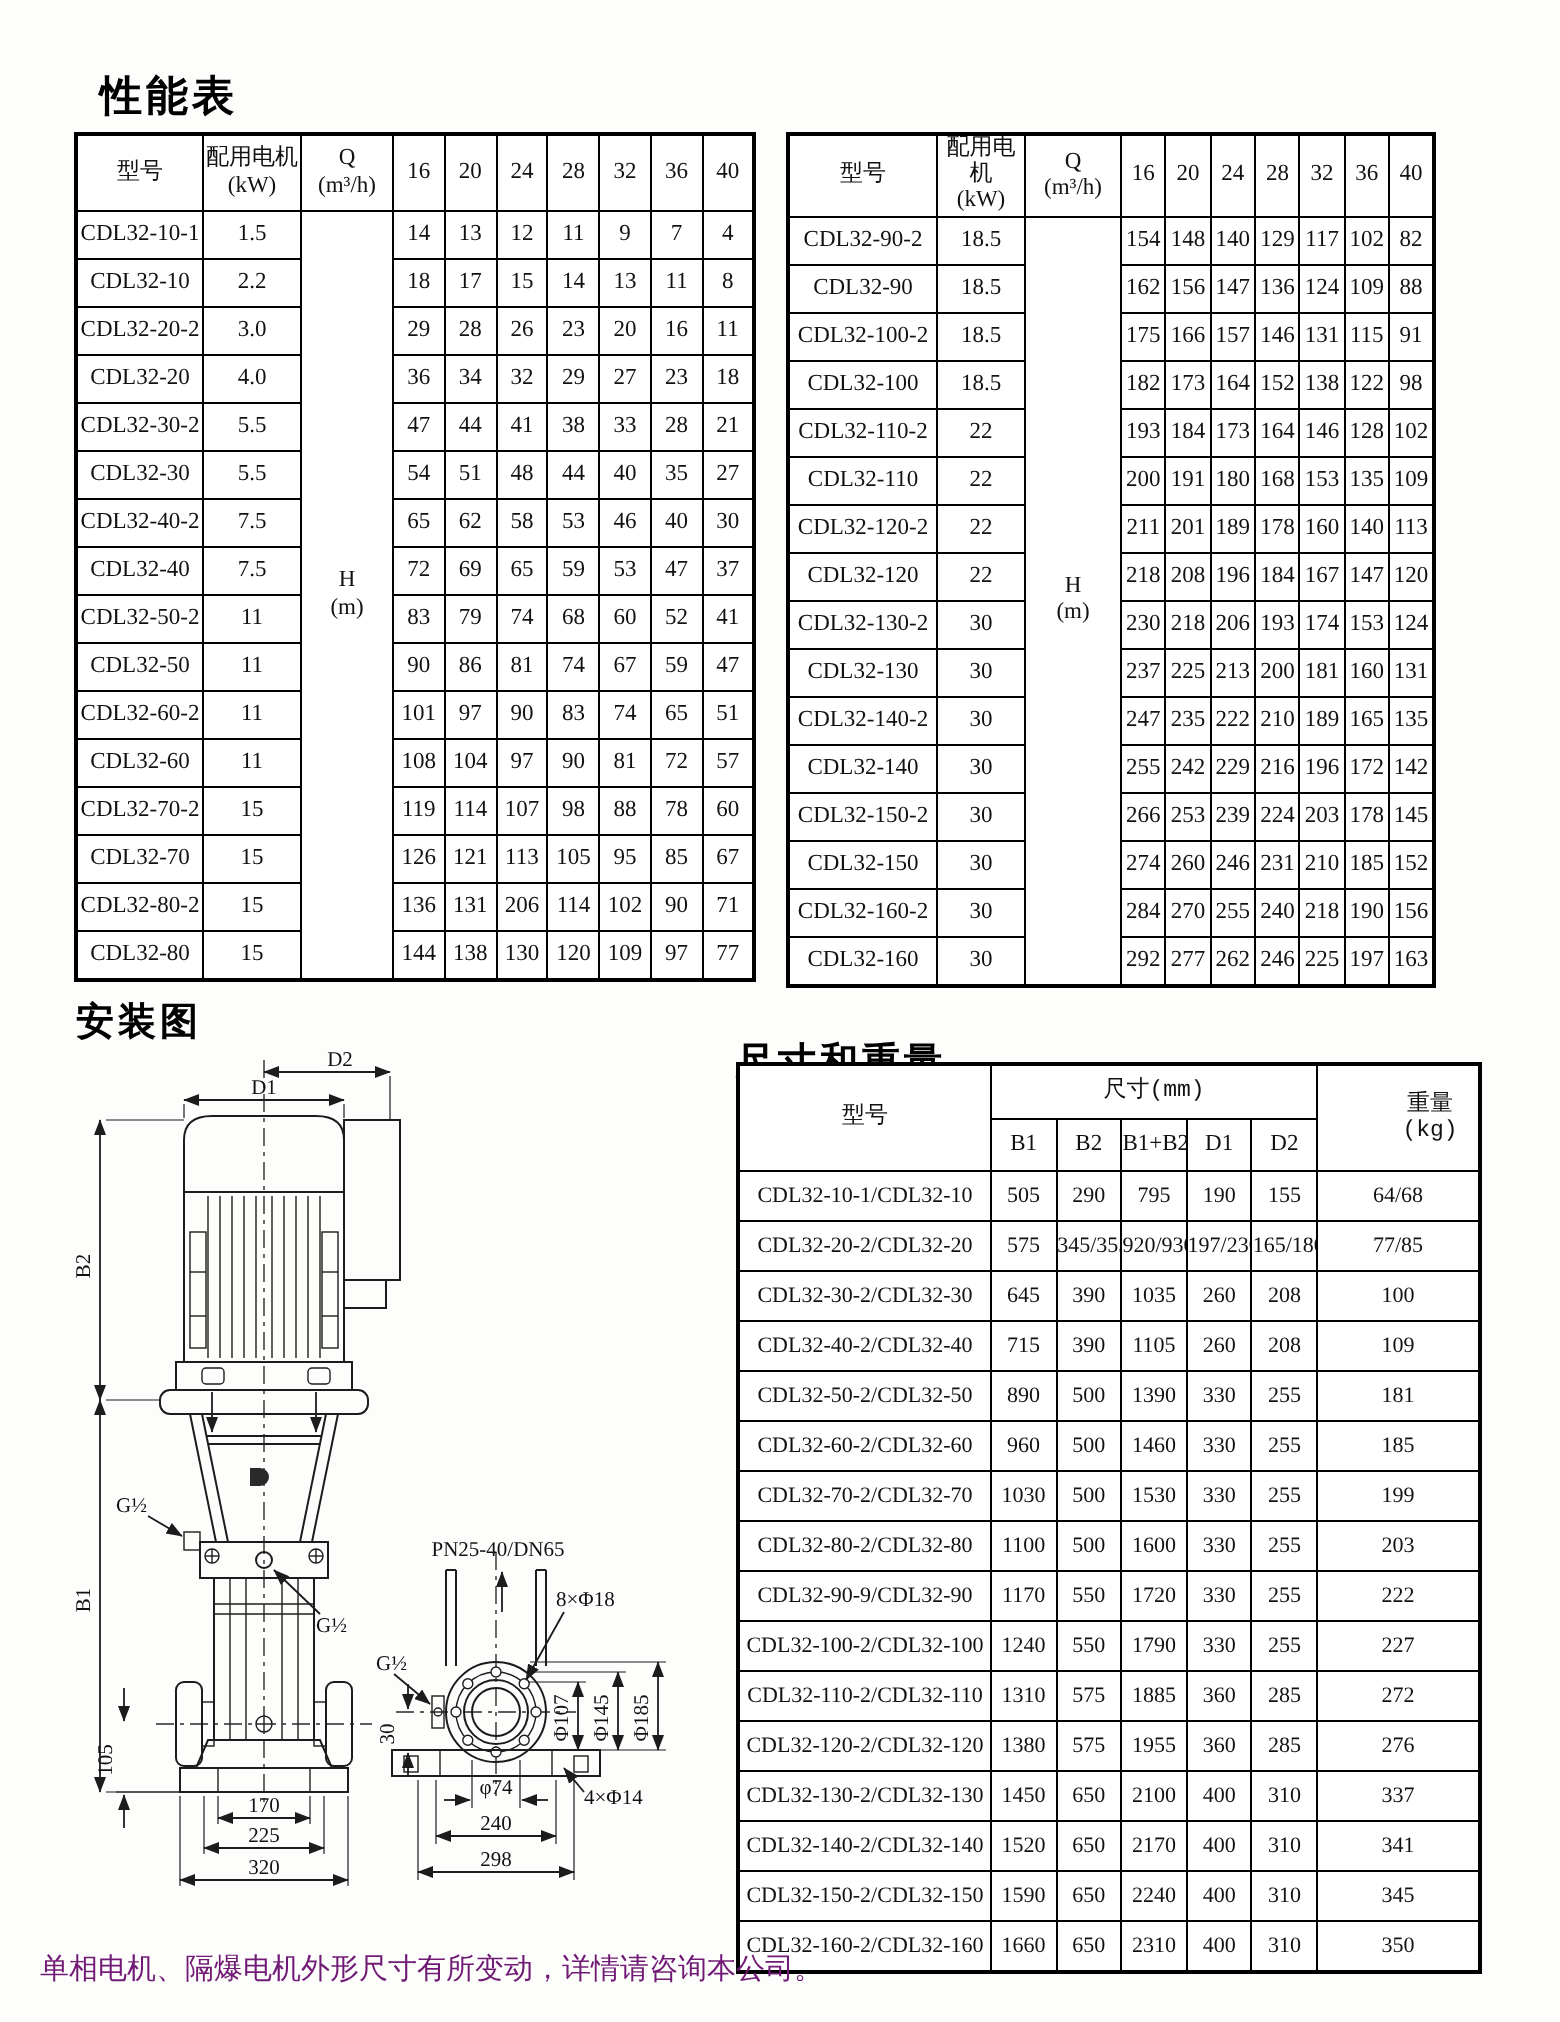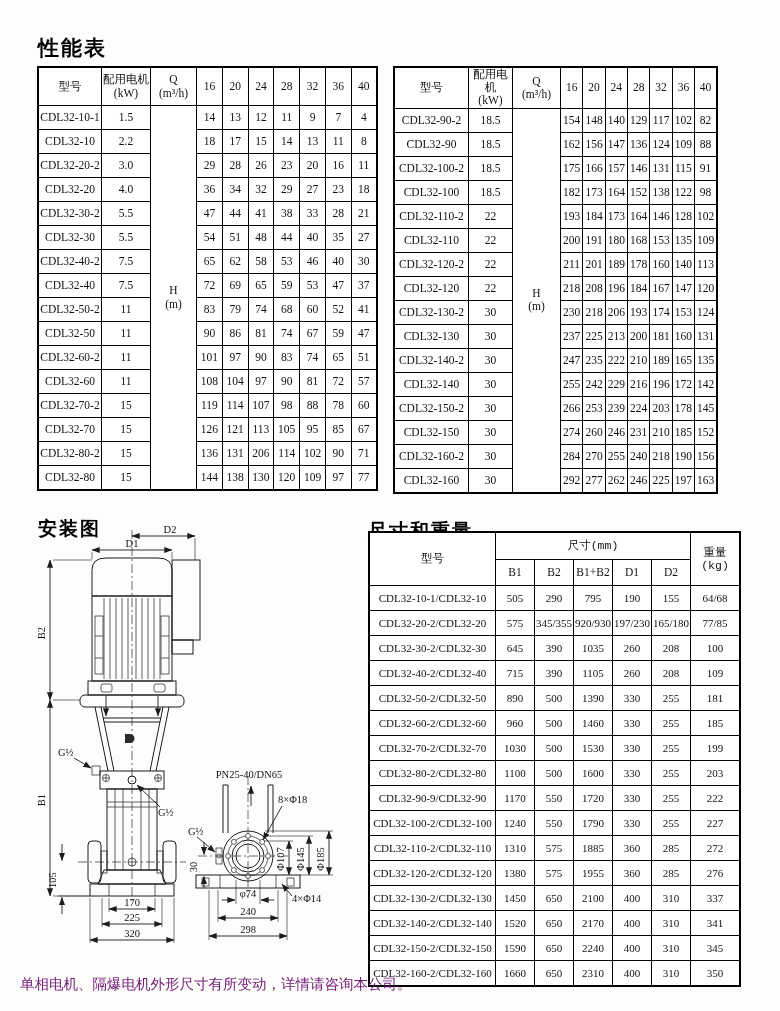--- a/index.html
+++ b/index.html
@@ -2,22 +2,22 @@
 <html><head>
 <meta charset="utf-8">
 <style>
   html,body{margin:0;padding:0;}
   body{
     width:780px;height:1011px;position:relative;background:#fdfdfc;color:#111;
     font-family:"Liberation Serif","DejaVu Serif",serif;overflow:hidden;
   }
   .title{position:absolute;font-family:"Liberation Sans","DejaVu Sans",sans-serif;
     font-weight:bold;color:#000;letter-spacing:2px;}
-  #t-perf{left:38px;top:20px;font-size:21px;}
-  #t-install{left:38px;top:500px;font-size:19px;}
+  #t-perf{left:50px;top:20px;font-size:21px;}
+  #t-install{left:38px;top:482px;font-size:19px;}
   #t-dim{left:368px;top:502px;font-size:19px;}
 
   table{border-collapse:collapse;table-layout:fixed;background:#fff;}
   th,td{border:1px solid #000;text-align:center;vertical-align:middle;
     white-space:pre-line;padding:0;font-weight:normal;overflow:hidden;line-height:1.15;}
   table{border:2px solid #000;}
 
   #perf-left{position:absolute;left:37px;top:66px;width:341px;}
   #perf-right{position:absolute;left:393px;top:66px;width:325px;}
   .perf th{height:37px;font-size:11.5px;}
@@ -30,21 +30,21 @@
   #perf-right th:nth-child(3){width:47px;}
   .hcell{font-size:12.5px;}
 
   #dim-table{position:absolute;left:368px;top:531px;width:373px;}
   #dim-table th{font-size:11.5px;}
   #dim-table thead tr:nth-child(1) th{height:26px;font-family:Liberation Mono, monospace;}
   #dim-table thead tr:nth-child(2) th{height:25px;}
   #dim-table td{height:24px;font-size:11px;}
   #dim-table .dm-model{width:125px;}
   #dim-table .dm-b{width:39px;}
-  #dim-table .dm-w{width:48px;}
+  #dim-table .dm-w{width:48px;padding-left:32px;}
 
   #diagram{position:absolute;left:30px;top:526px;}
   .ln{stroke:#1c1c1c;fill:none;stroke-width:1;}
   .thin{stroke:#1c1c1c;fill:none;stroke-width:.7;}
   .cl{stroke:#2a2a2a;fill:none;stroke-width:.7;stroke-dasharray:9 3 2 3;}
   .dim{stroke:#1c1c1c;fill:none;stroke-width:.9;marker-start:url(#arr);marker-end:url(#arr);}
   .ar{stroke:#1c1c1c;fill:none;stroke-width:.9;marker-end:url(#arr);}
   .ext{stroke:#1c1c1c;fill:none;stroke-width:.6;}
   .dt{font-size:10.5px;fill:#111;font-family:"Liberation Serif","DejaVu Serif",serif;}
 

